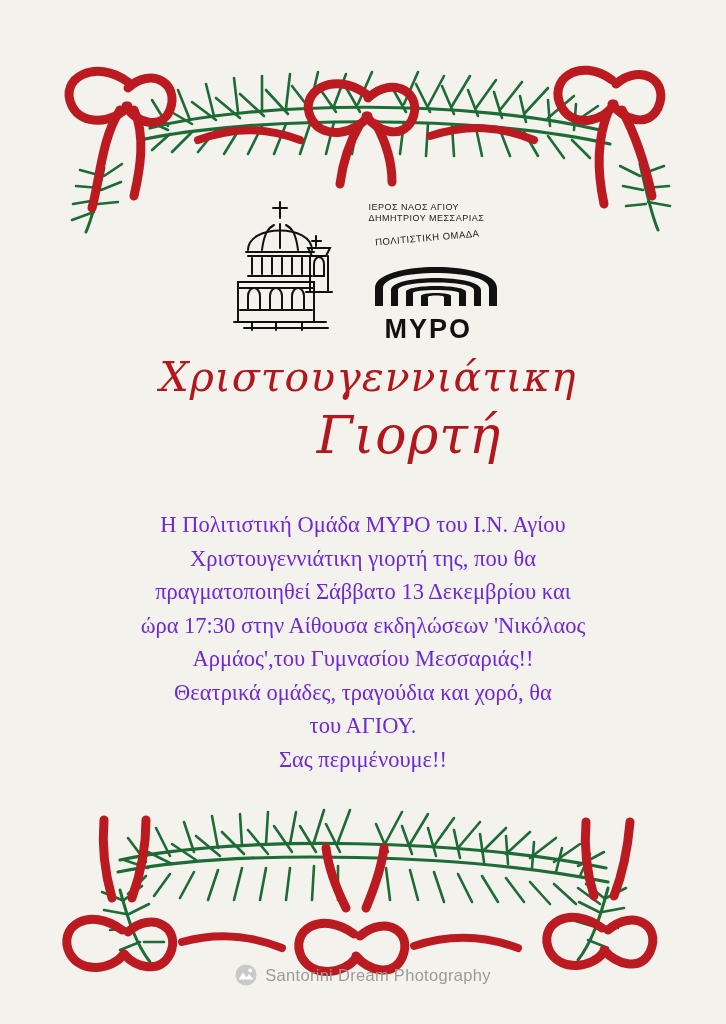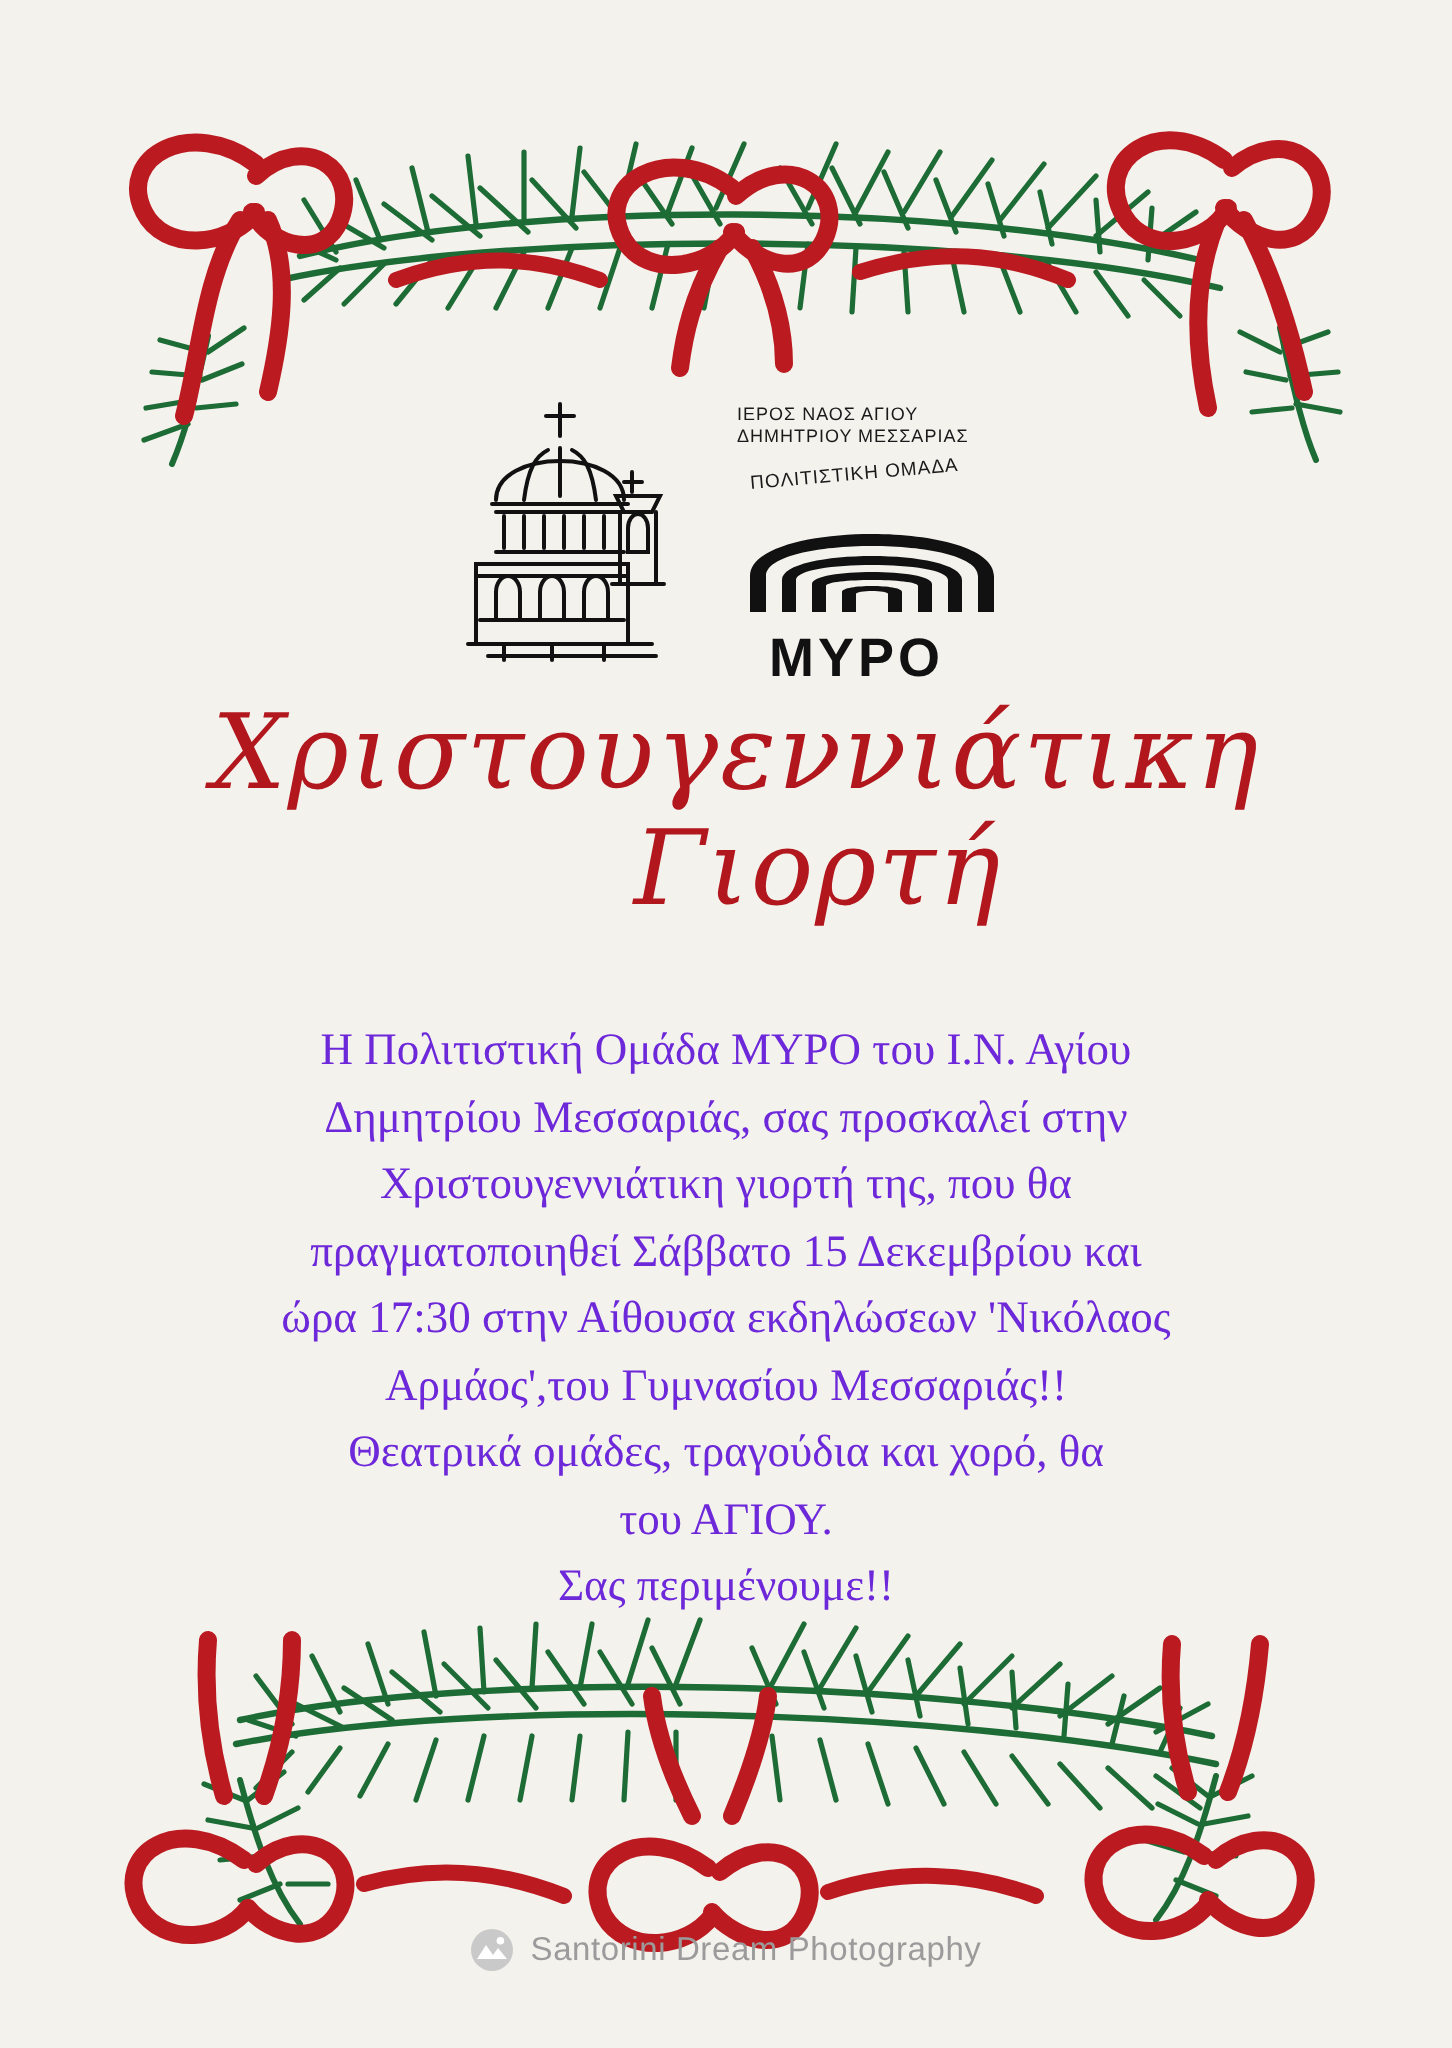--- a/index.html
+++ b/index.html
@@ -61,21 +61,21 @@
     position: absolute;
     top: 348px;
     left: 0;
     width: 726px;
     text-align: center;
     color: #b1171d;
   }
   .title-line1 {
     font-family: "DejaVu Serif", serif;
     font-style: italic;
-    font-size: 52px;
+    font-size: 41px;
     line-height: 58px;
     letter-spacing: 1px;
     padding-left: 10px;
   }
   .title-line2 {
     font-family: "DejaVu Serif", serif;
     font-style: italic;
     font-size: 52px;
     line-height: 58px;
     letter-spacing: 1px;
@@ -292,23 +292,22 @@
     </div>
   </div>
 
   <div class="title-wrap">
     <div class="title-line1">Χριστουγεννιάτικη</div>
     <div class="title-line2">Γιορτή</div>
   </div>
 
   <div class="body-text">
     <p>Η Πολιτιστική Ομάδα ΜΥΡΟ του Ι.Ν. Αγίου</p>
-    <p>Δημητρίου Μεσσαριάς, σας προσκαλεί στην</p>
     <p>Χριστουγεννιάτικη γιορτή της, που θα</p>
-    <p>πραγματοποιηθεί Σάββατο 15 Δεκεμβρίου και</p>
+    <p>πραγματοποιηθεί Σάββατο 13 Δεκεμβρίου και</p>
     <p>ώρα 17:30 στην Αίθουσα εκδηλώσεων 'Νικόλαος</p>
     <p>Αρμάος',του Γυμνασίου Μεσσαριάς!!</p>
     <p>Θεατρικά ομάδες, τραγούδια και χορό, θα</p>
     <p>του ΑΓΙΟΥ.</p>
     <p>Σας περιμένουμε!!</p>
   </div>
 
   <div class="garland garland-bottom">
     <svg width="726" height="220" viewBox="0 0 726 220" xmlns="http://www.w3.org/2000/svg" aria-hidden="true">
       <g stroke="#1d6b35" stroke-width="3.2" stroke-linecap="round" fill="none">

